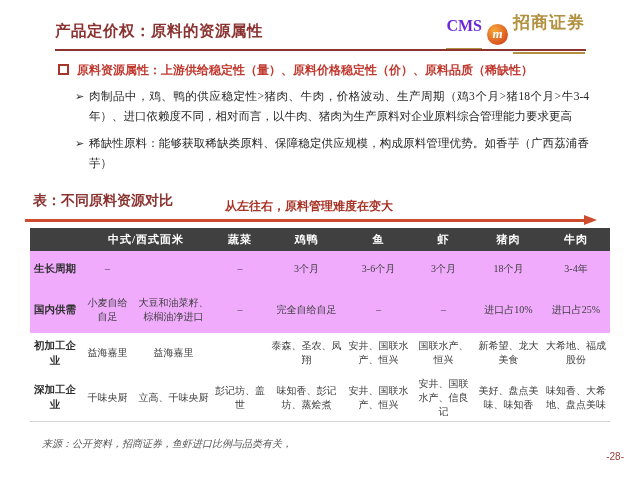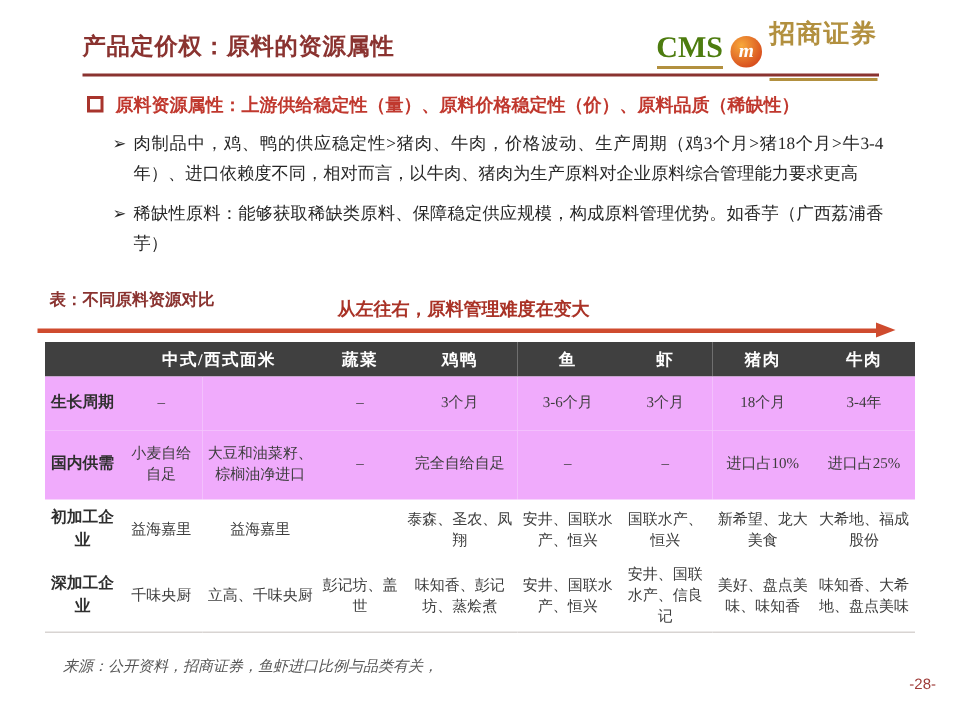--- a/index.html
+++ b/index.html
@@ -8,22 +8,22 @@
     font-family:"Liberation Sans", sans-serif;overflow:hidden;
   }
   
   .page-title{
     position:absolute;left:55px;top:21px;font-size:15.5px;font-weight:bold;
     color:#8a3330;letter-spacing:.5px;font-family:"Liberation Sans",sans-serif;
   }
   .title-rule{position:absolute;left:55px;top:49px;width:531px;height:2px;background:#8a3330;}
   .logo{position:absolute;top:14px;right:56px;display:flex;align-items:center;gap:5px;}
   .cms-text{
-    font-family:"Liberation Serif",serif;font-weight:bold;font-size:20px;color:#4d7c0f;
-    border-bottom:2px solid #b2903f;line-height:1;padding-bottom:2px;
+    font-family:"Liberation Serif",serif;font-weight:bold;font-size:16px;color:#6d28d9;
+    border-bottom:2px solid #b2903f;line-height:1;padding-bottom:14px;
   }
   .emblem{
     width:21px;height:21px;border-radius:50%;
     background:radial-gradient(circle at 35% 30%, #f7a83b, #d84f1e 75%);
     color:#fff;display:flex;align-items:center;justify-content:center;
     font-style:italic;font-weight:bold;font-size:13px;font-family:"Liberation Serif",serif;
   }
   .brand-text{
     font-size:17px;font-weight:bold;color:#b2903f;letter-spacing:1px;
     border-bottom:2px solid #b2903f;line-height:1;padding-bottom:21px;
@@ -32,41 +32,41 @@
   
   .bullets{position:absolute;left:57px;top:62px;width:532px;font-family:"Liberation Serif",serif;}
   .main-bullet{position:relative;padding-left:20px;color:#c0382e;font-weight:bold;font-size:12px;line-height:1.4;}
   .square-icon{position:absolute;left:1px;top:2px;width:7px;height:7px;border:2px solid #a8342c;background:#fff;}
   .sub-bullet{
     position:relative;margin-left:18px;margin-top:8px;padding-left:14px;
     font-size:11.5px;color:#262626;line-height:1.72;font-weight:500;text-align:justify;
   }
   .arrow-glyph{position:absolute;left:0;top:0;font-size:11px;color:#262626;}
   
-  .table-caption{position:absolute;left:33px;top:192px;font-size:11px;font-weight:bold;color:#8a3330;font-family:"Liberation Serif",serif;}
+  .table-caption{position:absolute;left:33px;top:192px;font-size:14px;font-weight:bold;color:#8a3330;font-family:"Liberation Serif",serif;}
   .arrow-label{position:absolute;left:225px;top:198px;width:220px;font-size:12px;font-weight:bold;color:#a93226;font-family:"Liberation Serif",serif;}
   .difficulty-arrow{position:absolute;left:25px;top:215px;width:572px;height:11px;}
   .arrow-line{position:absolute;left:0;top:4px;width:559px;height:3px;background:#cf4b2e;}
   .arrow-head{position:absolute;right:0;top:0;width:0;height:0;border-left:13px solid #cf4b2e;border-top:5.5px solid transparent;border-bottom:5.5px solid transparent;}
   
   table.materials{
     position:absolute;left:30px;top:228px;width:580px;border-collapse:collapse;
     table-layout:fixed;font-family:"Liberation Serif",serif;
   }
   table.materials thead th{
     background:#404040;color:#ffffff;font-size:11px;font-weight:bold;
     height:21px;padding:1px 0;letter-spacing:1px;
   }
   table.materials td, table.materials tbody th{
     text-align:center;vertical-align:middle;font-size:10px;color:#3d3d3d;
     line-height:1.4;padding:2px 3px;font-weight:normal;
   }
   table.materials tbody th.rowlab{font-weight:bold;color:#2f2f2f;font-size:10.5px;}
   tr.row-gray th, tr.row-gray td{background:#f0abfc;}
-  tr.r1{height:36px;} tr.r2{height:46px;} tr.r3{height:42px;} tr.r4{height:46px;}
+  tr.r1{height:36px;} tr.r2{height:46px;} tr.r3{height:42px;font-family:Liberation Mono, monospace;} tr.r4{height:46px;}
   table.materials tbody tr:last-child th,
   table.materials tbody tr:last-child td{border-bottom:1px solid #d8d4d2;}
   
   .source-note{position:absolute;left:42px;top:437px;font-style:italic;font-size:10px;color:#555555;font-family:"Liberation Serif",serif;}
   .page-number{position:absolute;right:17px;top:451px;font-size:10px;color:#9e3b38;font-family:"Liberation Sans",sans-serif;}
 </style>
 </head>
 <body>
 
 <div>

